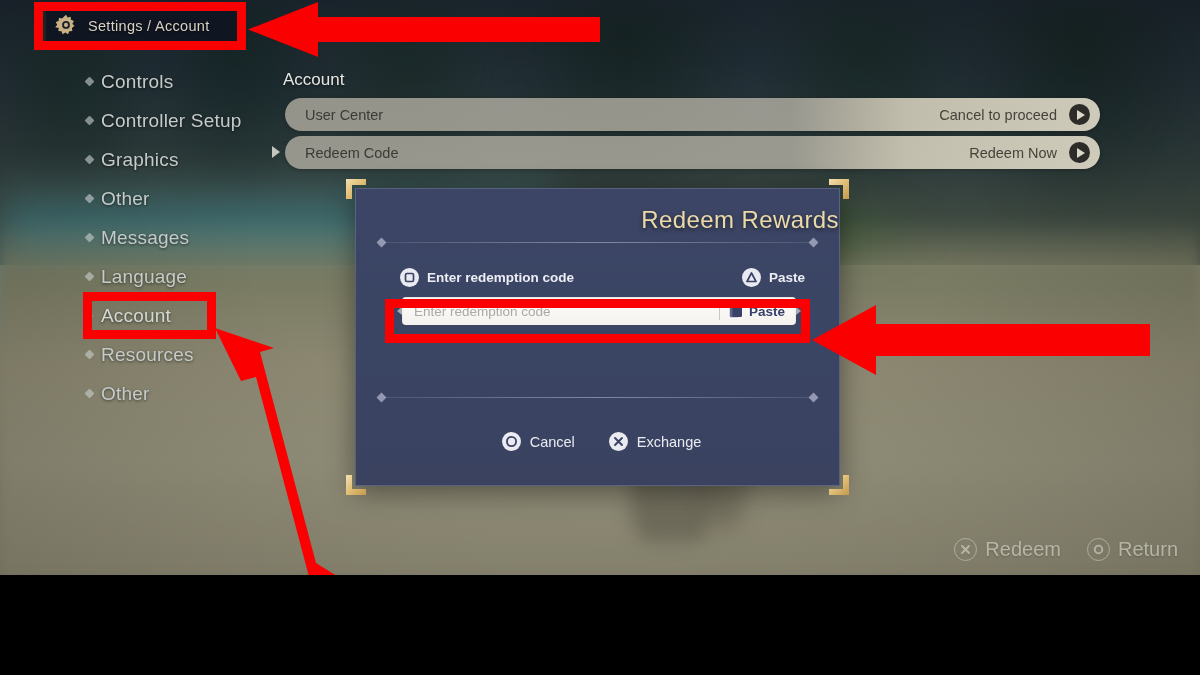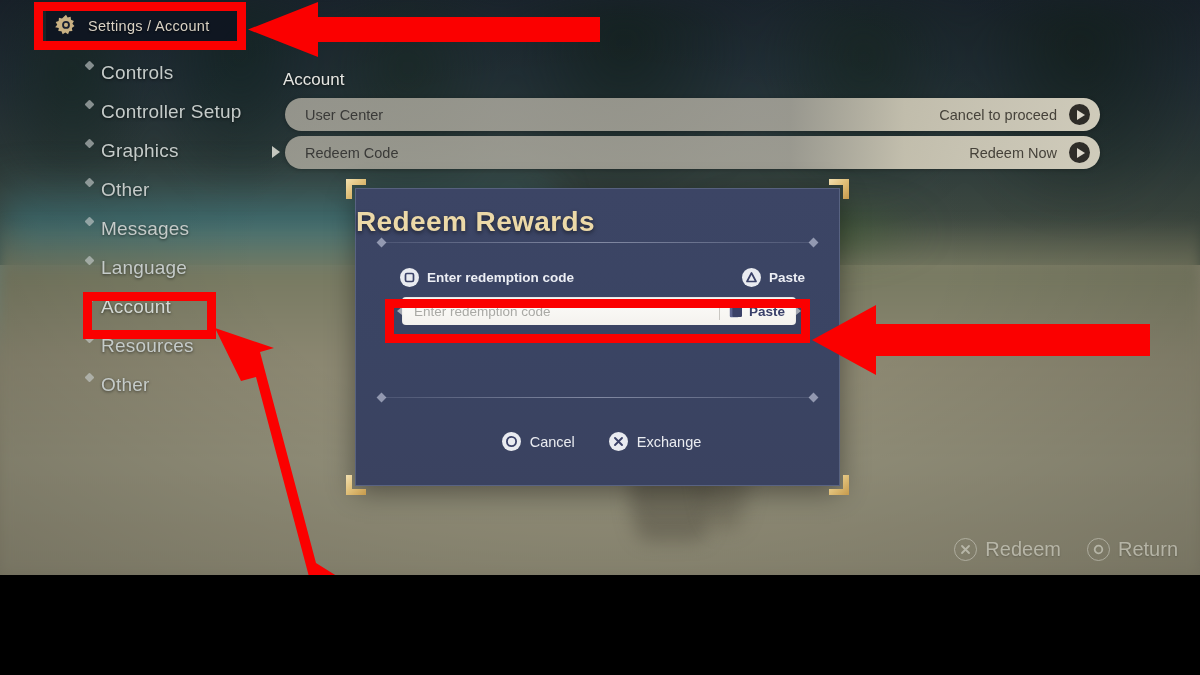--- a/index.html
+++ b/index.html
@@ -73,21 +73,21 @@
   }
   .gear-icon{width:26px;height:26px;flex:0 0 auto;display:block;}
   .header-title{
     color:#d9d2c4;font-size:14.5px;letter-spacing:.3px;
     text-shadow:0 1px 2px rgba(0,0,0,.7);white-space:nowrap;
   }
 
   
   .sidebar{position:absolute;left:86px;top:62px;width:190px;}
   .nav-item{
-    display:flex;align-items:flex-start;gap:8px;
+    display:flex;align-items:center;gap:8px;
     height:39px;
   }
   .nav-bullet{
     width:7px;height:7px;flex:0 0 auto;
     background:rgba(200,205,205,.62);
     transform:rotate(45deg);
     border-radius:1px;
   }
   .nav-bullet.sel{
     background:transparent;
@@ -152,22 +152,22 @@
     position:absolute;width:20px;height:20px;
     background:linear-gradient(135deg,#f3e0b0 0%,#e0bf78 48%,#c69a4c 100%);
     box-shadow:0 0 7px rgba(245,215,150,.75);
   }
   .corner.tl{left:-10px;top:-10px;clip-path:polygon(0 0,100% 0,100% 30%,30% 30%,30% 100%,0 100%);}
   .corner.tr{right:-10px;top:-10px;clip-path:polygon(0 0,100% 0,100% 100%,70% 100%,70% 30%,0 30%);}
   .corner.bl{left:-10px;bottom:-10px;clip-path:polygon(0 0,30% 0,30% 70%,100% 70%,100% 100%,0 100%);}
   .corner.br{right:-10px;bottom:-10px;clip-path:polygon(70% 0,100% 0,100% 100%,0 100%,0 70%,70% 70%);}
 
   .dlg-title{
-    position:absolute;left:0;right:0;top:17px;text-align:left;
-    color:#ecd9a8;font-size:28px;font-weight:bold;letter-spacing:.4px;
+    position:absolute;left:0;right:0;top:17px;text-align:right;
+    color:#ecd9a8;font-size:24px;font-weight:normal;letter-spacing:.4px;
     text-shadow:0 2px 4px rgba(0,0,0,.5);
   }
   .divider{
     position:absolute;left:22px;right:22px;height:9px;
     display:flex;align-items:center;
   }
   .divider .ln{
     flex:1 1 auto;height:1px;
     background:linear-gradient(90deg,rgba(185,192,215,.15),rgba(200,206,225,.5) 50%,rgba(185,192,215,.15));
   }

